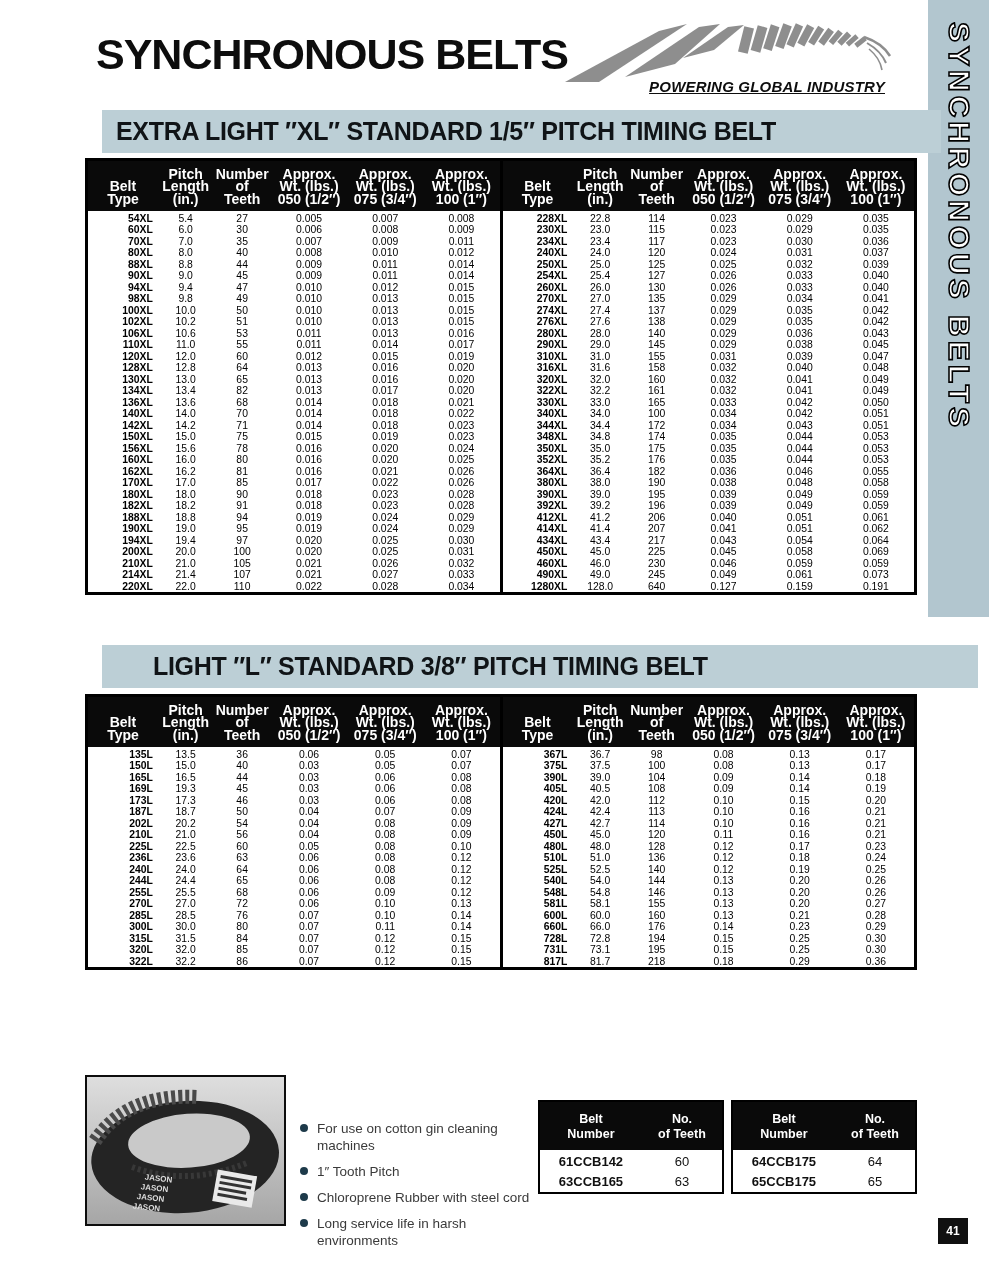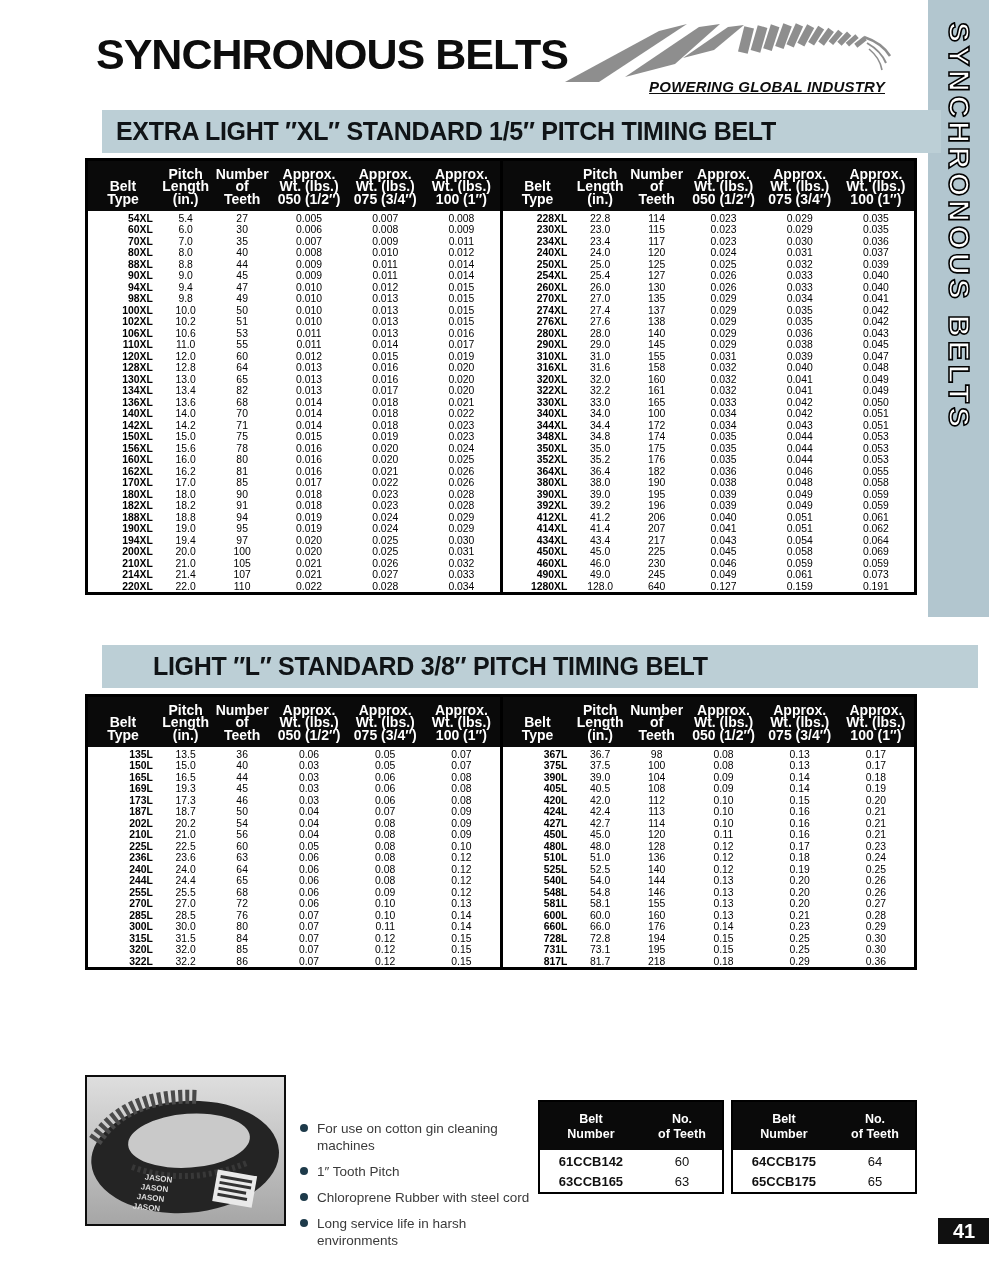--- a/index.html
+++ b/index.html
@@ -55,22 +55,22 @@
   .cotton-tables{position:absolute;left:538px;top:1100px;width:379px;display:flex;gap:7px;}
   .ctable{flex:1 1 0;border:2.5px solid #000;box-sizing:border-box;background:#fff;}
   .ctable table{width:100%;border-collapse:collapse;table-layout:fixed;}
   .ctable th{background:#0a0a0a;color:#fff;font-size:12.5px;line-height:14.5px;font-weight:700;
         vertical-align:middle;padding:10px 0 9px;text-align:center;}
   .ctable th:first-child{width:56%;}
   .ctable td{font-size:13px;height:18px;line-height:18px;text-align:center;color:#111;}
   .ctable td:first-child{font-weight:800;}
   .ctable tbody tr:first-child td{padding-top:3px;}
 
-  .pagenum{position:absolute;left:938px;top:1218px;width:52px;height:26px;background:#101010;
-        color:#fff;font-size:20px;font-weight:700;display:flex;align-items:center;justify-content:center;}
+  .pagenum{position:absolute;left:938px;top:1218px;width:30px;height:26px;background:#101010;
+        color:#fff;font-size:12px;font-weight:700;display:flex;align-items:center;justify-content:center;}
 </style>
 </head>
 <body>
 
 <div id="page">
 
   <div class="side-tab">
     <span class="vtext">SYNCHRONOUS BELTS</span>
   </div>
 

